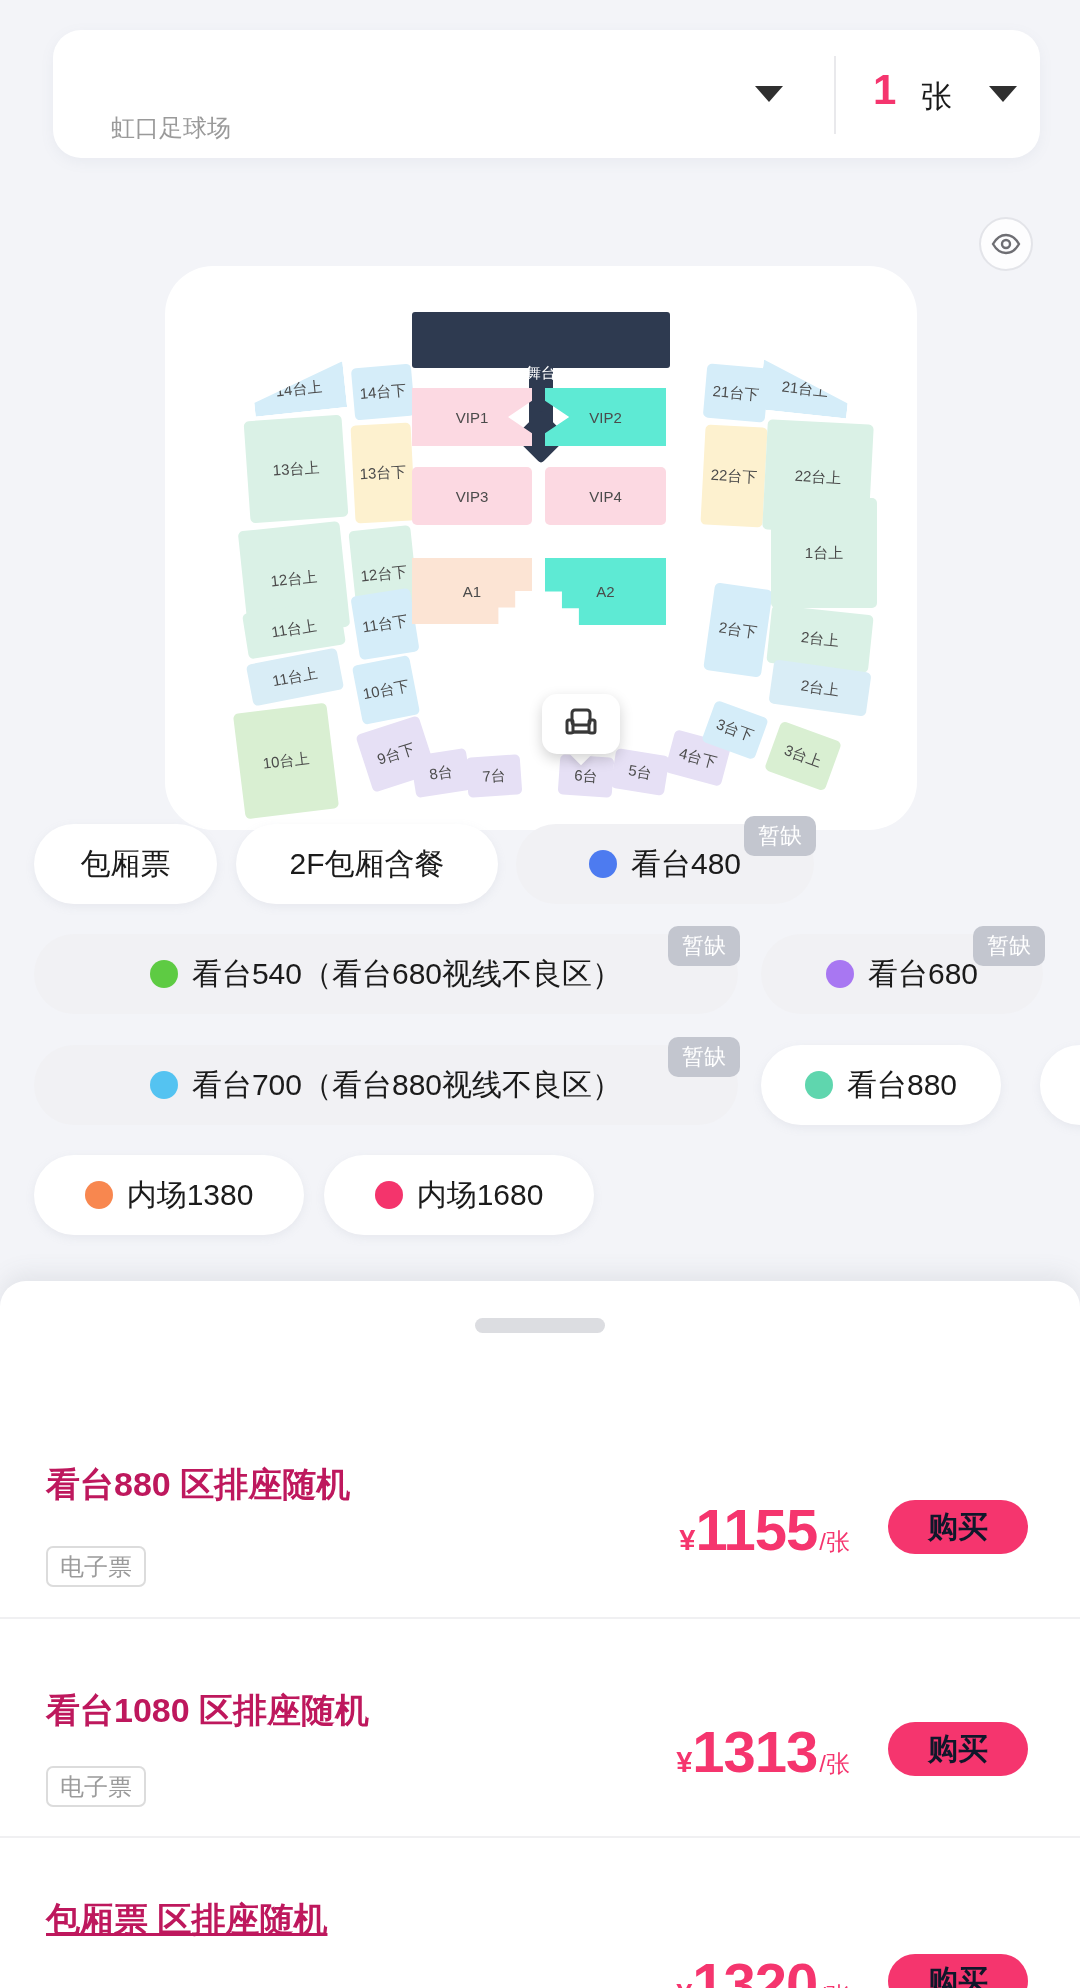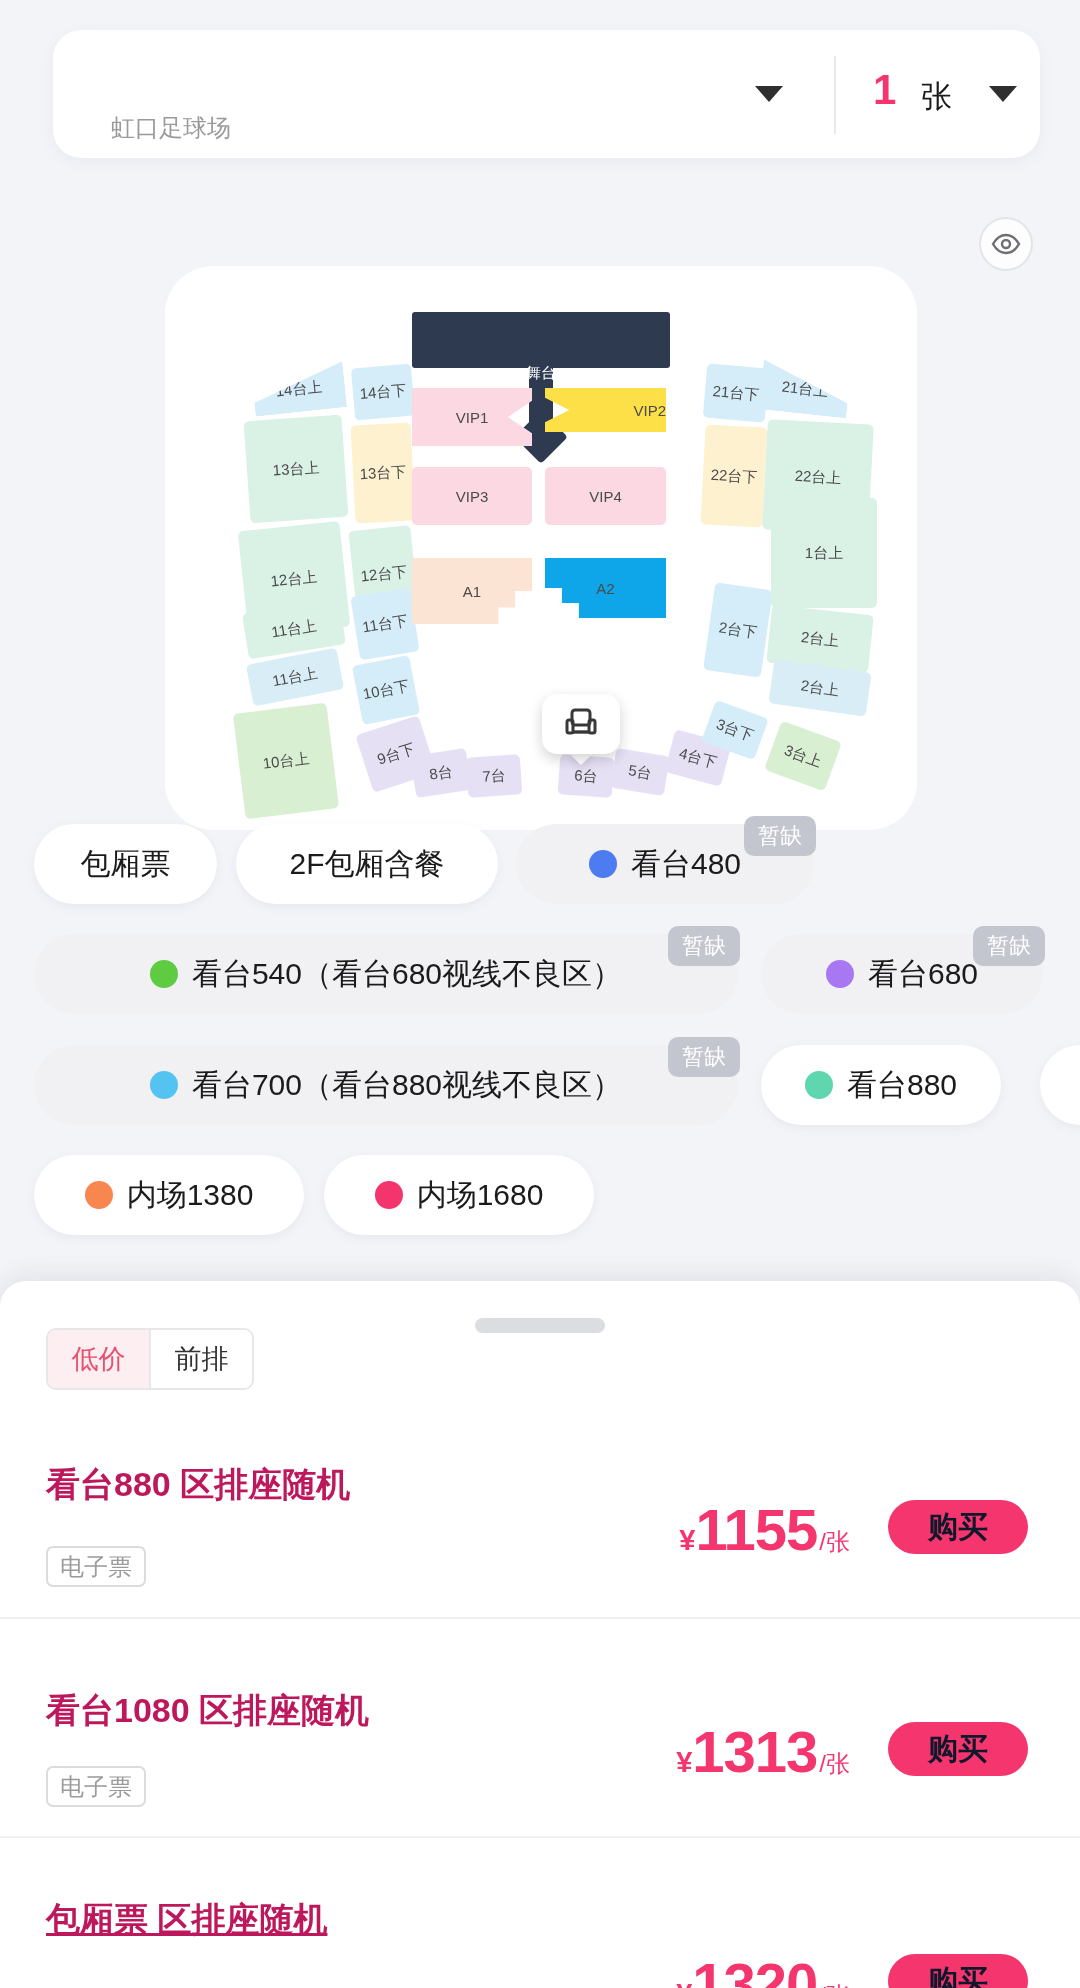--- a/index.html
+++ b/index.html
@@ -168,33 +168,33 @@
       </div>
       <div class="sec" style="left: 604px; top: 344px; width: 102px; height: 58px; background: rgb(218, 241, 230); transform: rotate(6deg);">
         <span>2台上</span>
       </div>
       <div class="sec" style="left: 606px; top: 400px; width: 98px; height: 44px; background: rgb(217, 237, 246); transform: rotate(8deg);">
         <span>2台上</span>
       </div>
       <div class="sec" style="left: 247px; top: 122px; width: 120px; height: 58px; background: rgb(252, 217, 226); transform: rotate(0deg); clip-path: polygon(0px 0px, 100% 0px, 100% 22%, 80% 50%, 100% 78%, 100% 100%, 0px 100%); border-radius: 0px;">
         <span>VIP1</span>
       </div>
-      <div class="sec" style="left: 380px; top: 122px; width: 121px; height: 44px; background: #fde047; transform: rotate(0deg); clip-path: polygon(0px 0px, 100% 0px, 100% 100%, 0px 100%, 0px 78%, 20% 50%, 0px 22%); border-radius: 0px; justify-content: flex-end;">
+      <div class="sec" style="left: 380px; top: 122px; width: 121px; height: 58px; background: #5eead4; transform: rotate(0deg); clip-path: polygon(0px 0px, 100% 0px, 100% 100%, 0px 100%, 0px 78%, 20% 50%, 0px 22%); border-radius: 0px;">
         <span>VIP2</span>
       </div>
       <div class="sec" style="left: 247px; top: 201px; width: 120px; height: 58px; background: rgb(252, 217, 226); transform: rotate(0deg);">
         <span>VIP3</span>
       </div>
       <div class="sec" style="left: 380px; top: 201px; width: 121px; height: 58px; background: rgb(252, 217, 226); transform: rotate(0deg);">
         <span>VIP4</span>
       </div>
       <div class="sec" style="left: 247px; top: 292px; width: 120px; height: 66px; background: rgb(252, 228, 212); transform: rotate(0deg); clip-path: polygon(0px 0px, 100% 0px, 100% 50%, 86% 50%, 86% 75%, 72% 75%, 72% 100%, 0px 100%); border-radius: 0px;">
         <span>A1</span>
       </div>
-      <div class="sec" style="left: 380px; top: 292px; width: 121px; height: 60px; background: #0ea5e9; transform: rotate(0deg); clip-path: polygon(0px 0px, 100% 0px, 100% 100%, 28% 100%, 28% 75%, 14% 75%, 14% 50%, 0px 50%); border-radius: 0px;">
+      <div class="sec" style="left: 380px; top: 292px; width: 121px; height: 67px; background: #5eead4; transform: rotate(0deg); clip-path: polygon(0px 0px, 100% 0px, 100% 100%, 28% 100%, 28% 75%, 14% 75%, 14% 50%, 0px 50%); border-radius: 0px;">
         <span>A2</span>
       </div>
     </div>
   <div class="tip-tail"></div>
   <div class="tip">
     <svg width="36" height="34" viewBox="0 0 36 34">
       <rect x="9" y="3" width="18" height="15" rx="3" fill="none" stroke="#383838" stroke-width="3"></rect>
       <rect x="4" y="13" width="6" height="13" rx="2" fill="none" stroke="#383838" stroke-width="3"></rect>
       <rect x="26" y="13" width="6" height="13" rx="2" fill="none" stroke="#383838" stroke-width="3"></rect>
       <line x1="10" y1="25" x2="26" y2="25" stroke="#383838" stroke-width="3.4"></line>
@@ -239,24 +239,20 @@
       <span class="lbl">内场1380</span>
     </div>
     <div class="chip" style="left: 324px; top: 1155px; width: 270px;">
       <span class="dot" style="background: rgb(244, 52, 108);"></span>
       <span class="lbl">内场1680</span>
     </div>
   </div>
 
 <div class="sheet">
   <div class="handle"></div>
-  <div class="tabs" id="tabs">
-      <div class="tab active">低价</div>
-      <div class="tab">前排</div>
-    </div>
   <div id="listings">
       <div>
         <div class="listing-title" style="top: 181px;">看台880 区排座随机</div>
         <div class="listing-tag" style="top: 265px;">电子票</div>
         <div class="price" style="top: 215px;">
           <span class="cur">¥</span>
           <span class="num">1155</span>
           <span class="per">/张</span>
         </div>
         <button class="buy-btn" style="top: 219px; background: rgb(245, 53, 110);">购买</button>

